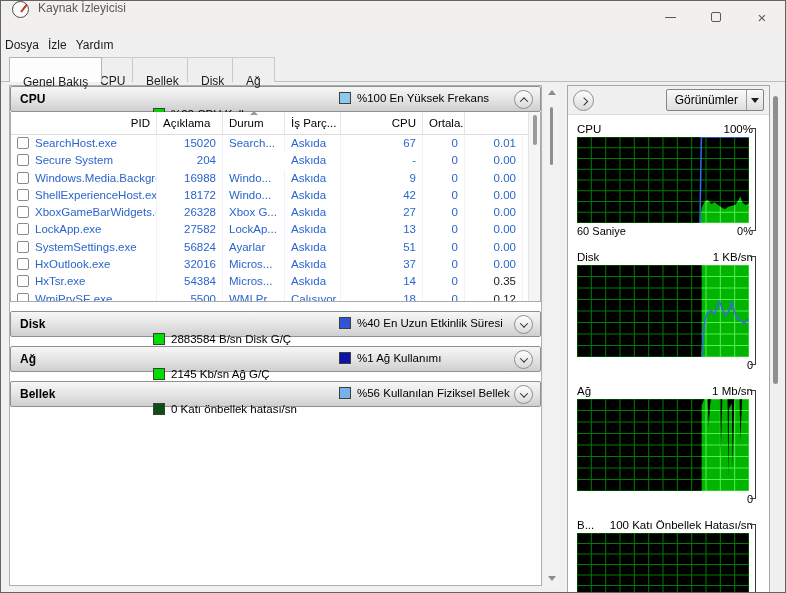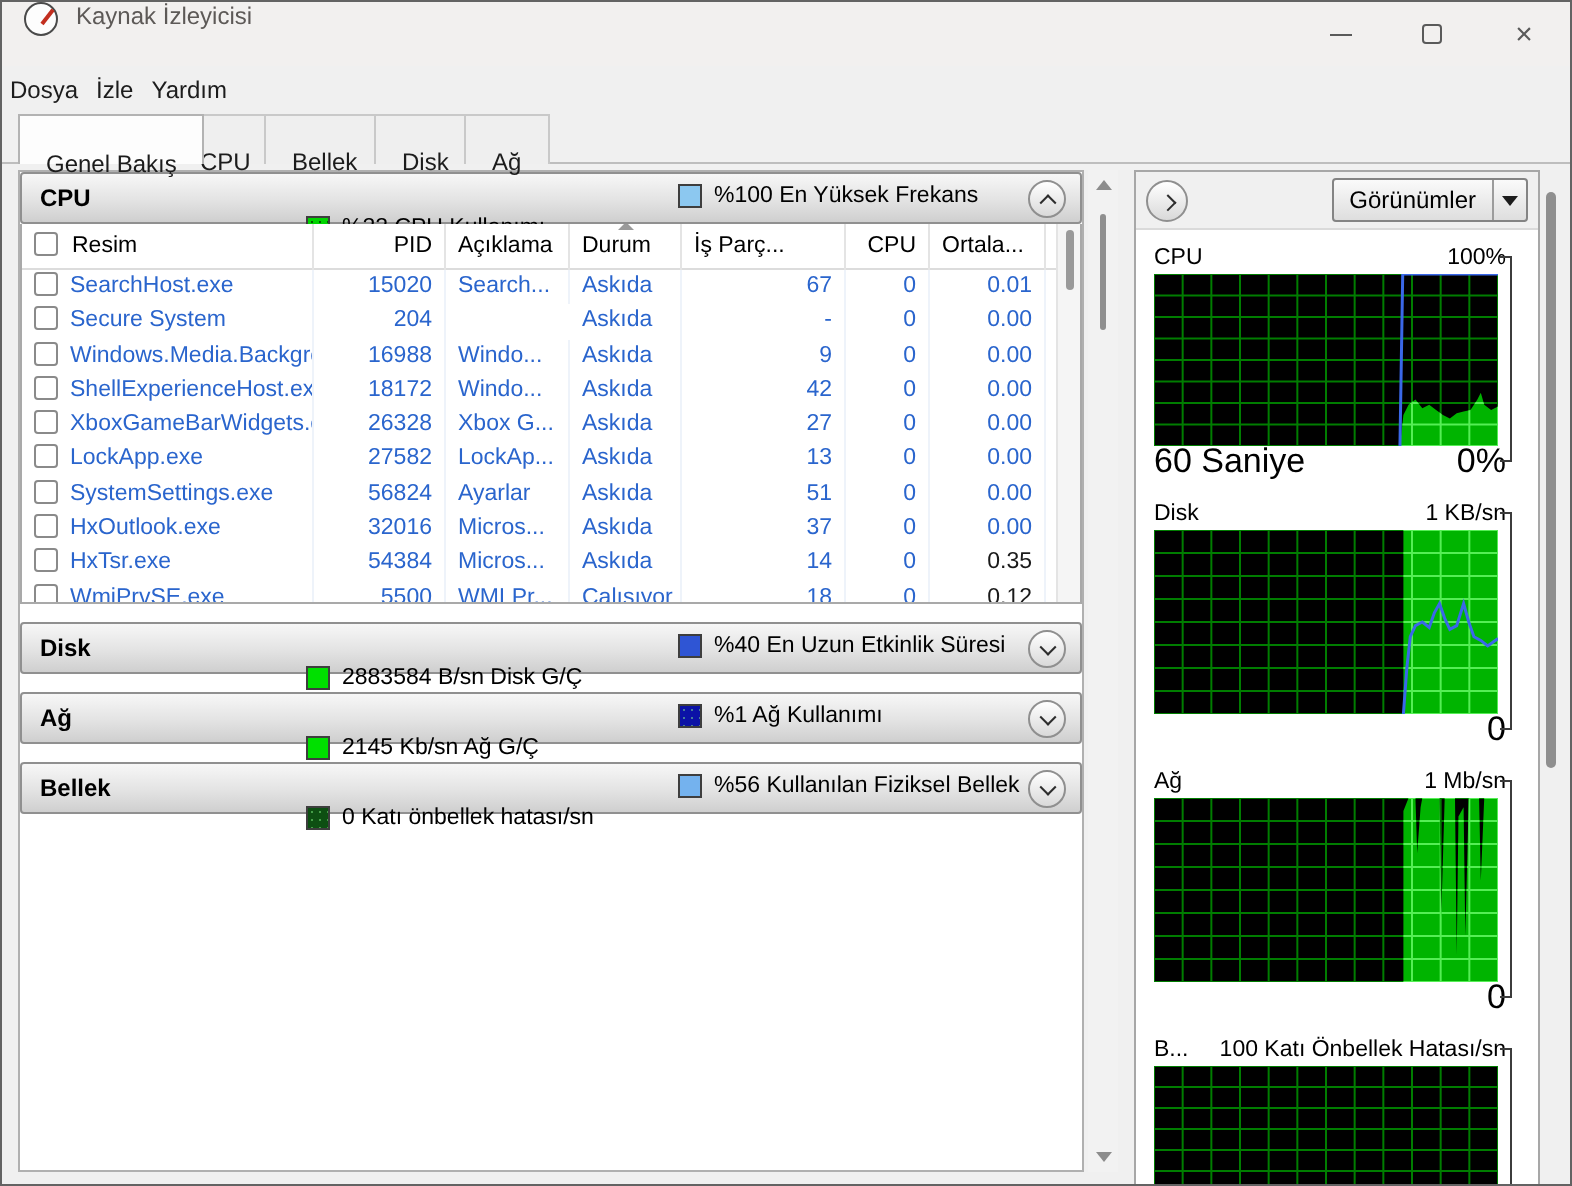--- a/index.html
+++ b/index.html
@@ -124,21 +124,21 @@
 
   .graphs { padding:5px 14px 0 9px; }
   .g-block { margin-bottom:9px; }
   .g-head { display:flex; justify-content:space-between; font-size:11.5px; color:#000;
             height:17px; align-items:center; padding-right:2px; }
   .g-body { position:relative; margin-right:6px; }
   .g-body svg { display:block; width:100%; }
   .bracket { position:absolute; right:-7px; top:-9px; bottom:-8px; width:6px;
              border-top:1px solid #3c3c3c; border-right:1px solid #3c3c3c;
              border-bottom:1px solid #3c3c3c; }
-  .g-foot { display:flex; justify-content:space-between; font-size:17px; color:#000;
+  .g-foot { display:flex; justify-content:space-between; font-size:11px; color:#000;
             height:16px; align-items:center; padding-right:2px;gap:19px; }
   .g-foot .only-right { margin-left:auto; }
 
   
   .thin-scroll { position:absolute; left:772px; top:95px; width:5px; height:288px;
                  background:#8f8f8f; border-radius:3px; }
 </style>
 </head>
 <body>
 
@@ -186,21 +186,20 @@
         <span class="ind" style="background-color: rgb(140, 200, 240);"></span>
         <span>%100 En Yüksek Frekans</span>
       </span>
       <span class="chev-btn">
           <span class="chev up"></span>
         </span>
     </div>
 
     <div class="cpu-table">
       <div class="tbl-grid tbl-head">
-        <div><span class="chk"></span><span>Resim</span></div>
         <div class="h-right">PID</div>
         <div>Açıklama</div>
         <div><span class="sort-caret"></span><span>Durum</span></div>
         <div>İş Parç...</div>
         <div class="h-right">CPU</div>
         <div>Ortala...</div>
       </div>
       <div class="rows">
   <div class="tbl-grid prow">
     <div class="c-name"><span class="chk"></span><span class="nm">SearchHost.exe</span></div>

